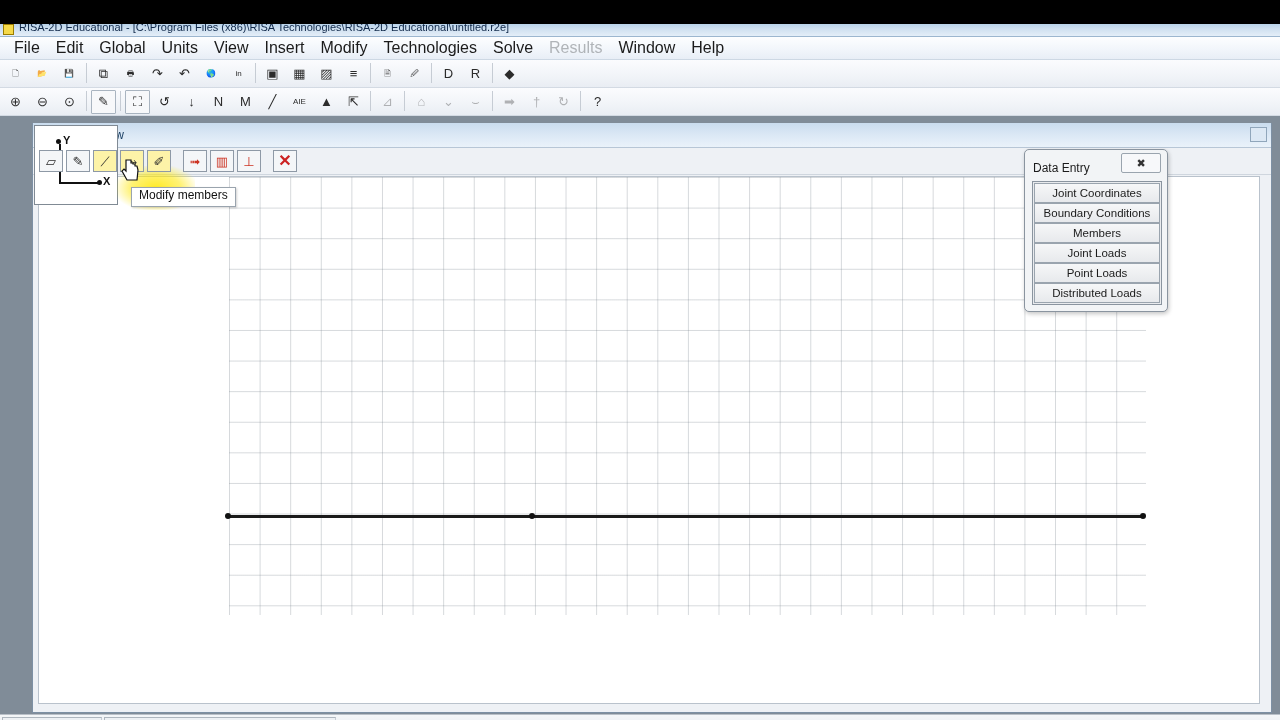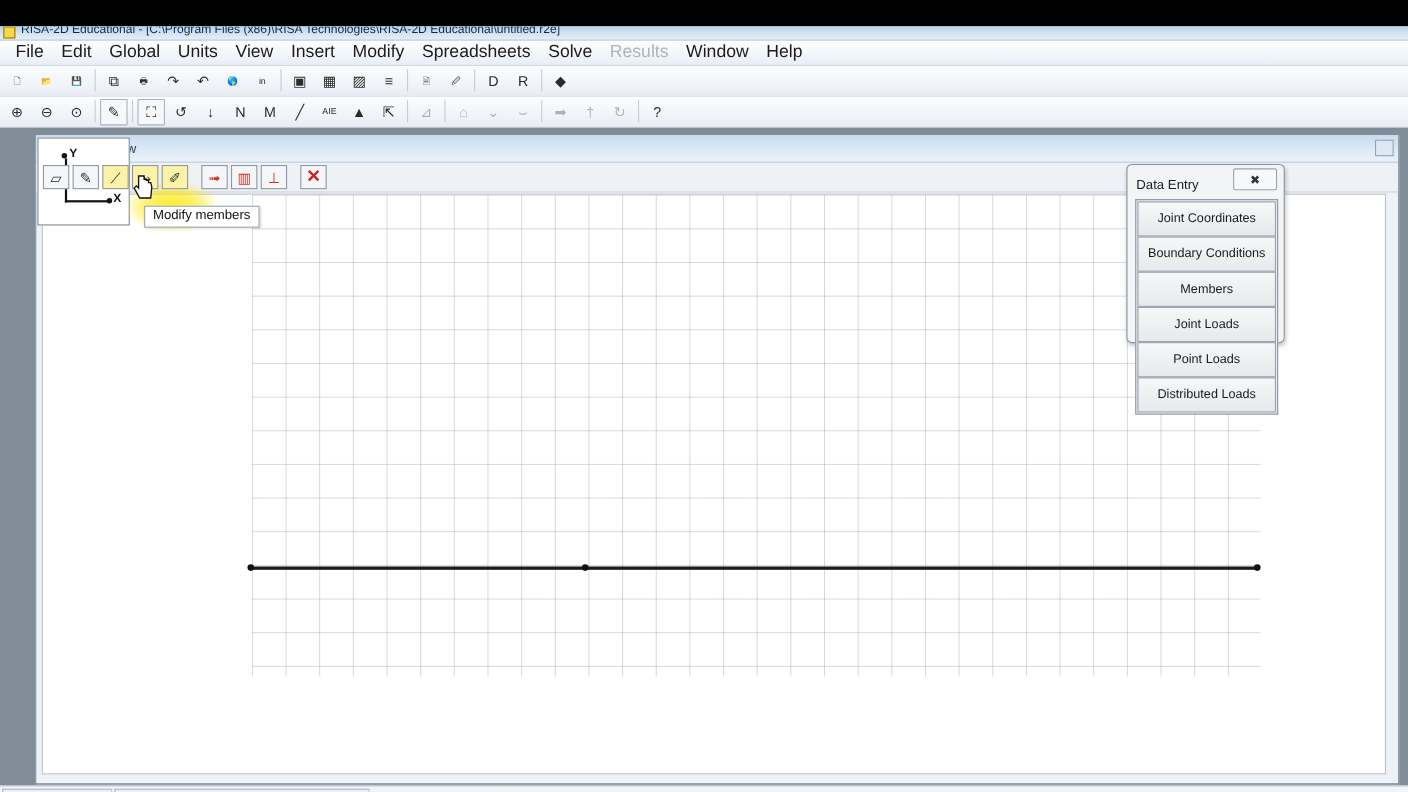--- a/index.html
+++ b/index.html
@@ -193,21 +193,21 @@
     position: absolute; right: 6px; top: 3px; width: 40px; height: 20px;
     border: 1px solid #9aa4ae; background: #f7f8fa; border-radius: 2px;
     display:flex; align-items:center; justify-content:center;
     font-size: 11px; color:#333;
   }
   .de-list {
     position: absolute; left: 7px; top: 31px; width: 130px;
     border: 1px solid #8a949f; background: #e9ebee; padding: 1px;
   }
   .de-item {
-    height: 32px; margin-bottom: 0px;
+    height: 20px; margin-bottom: 0px;
     background: linear-gradient(180deg,#f6f7f8 0%, #e7e9ec 100%);
     border: 1px solid #9aa4ae;
     display: flex; align-items: center; justify-content: center;
     font-size: 11.5px; color: #1b1b1b; white-space: nowrap;
   }
 
   
   .statusbar {
     position: absolute; left: 0; top: 690px; width: 1280px; height: 24px;
     background: linear-gradient(180deg,#f4f6f8 0%, #e4e8ec 100%);
@@ -241,21 +241,21 @@
   </div>
 
   <div class="menubar" id="menubar">
       <div class="menu-item">File</div>
       <div class="menu-item">Edit</div>
       <div class="menu-item">Global</div>
       <div class="menu-item">Units</div>
       <div class="menu-item">View</div>
       <div class="menu-item">Insert</div>
       <div class="menu-item">Modify</div>
-      <div class="menu-item">Spreadsheets</div>
+      <div class="menu-item">Technologies</div>
       <div class="menu-item">Solve</div>
       <div class="menu-item disabled">Results</div>
       <div class="menu-item">Window</div>
       <div class="menu-item">Help</div>
     </div>
 
   <div class="toolbar row1" id="toolbar-main">
       <div class="tbtn">
         <span class="glyph" style="font-size: 8px;">🗋</span>
       </div>

